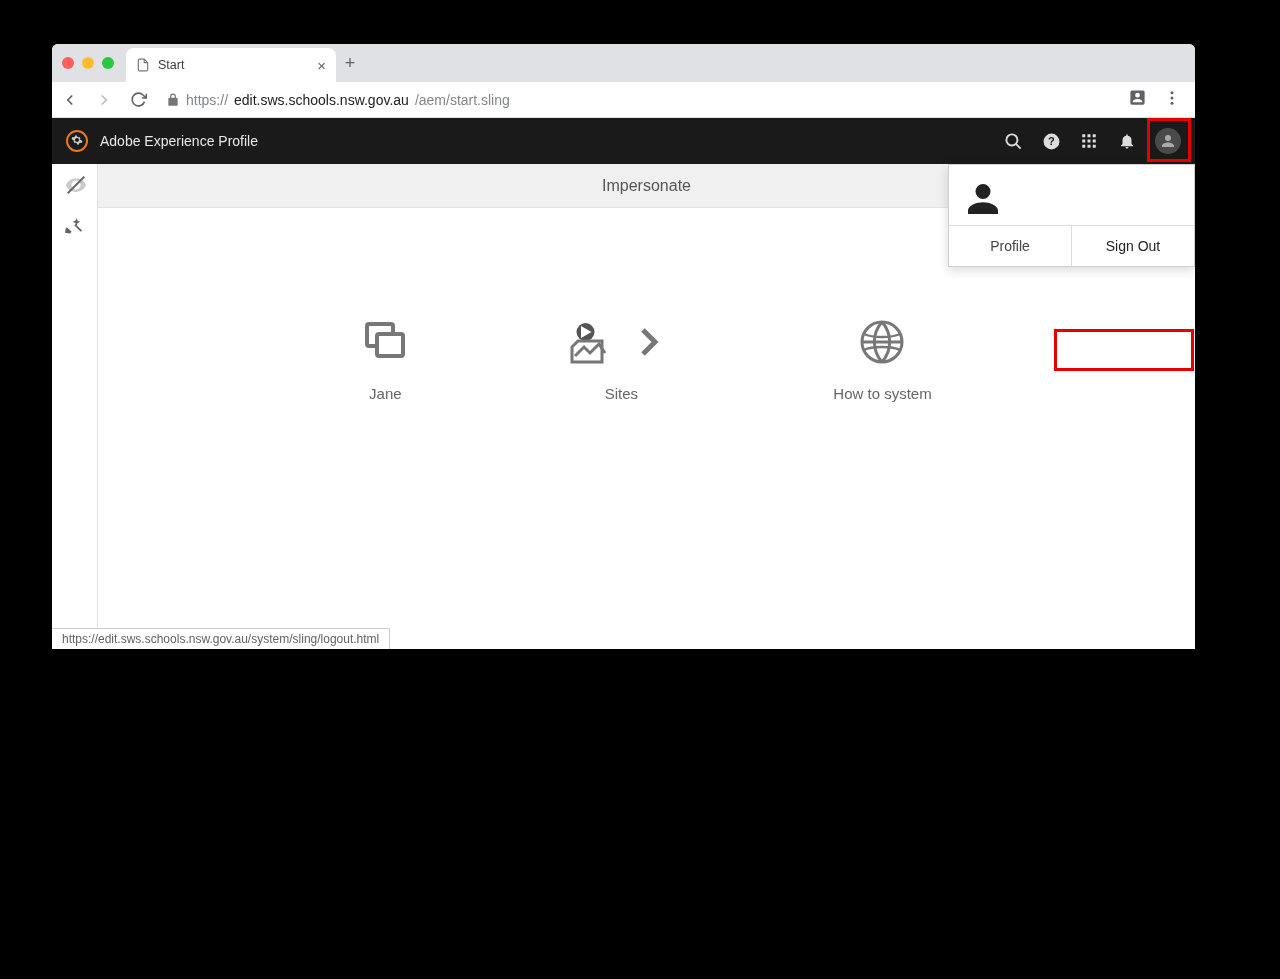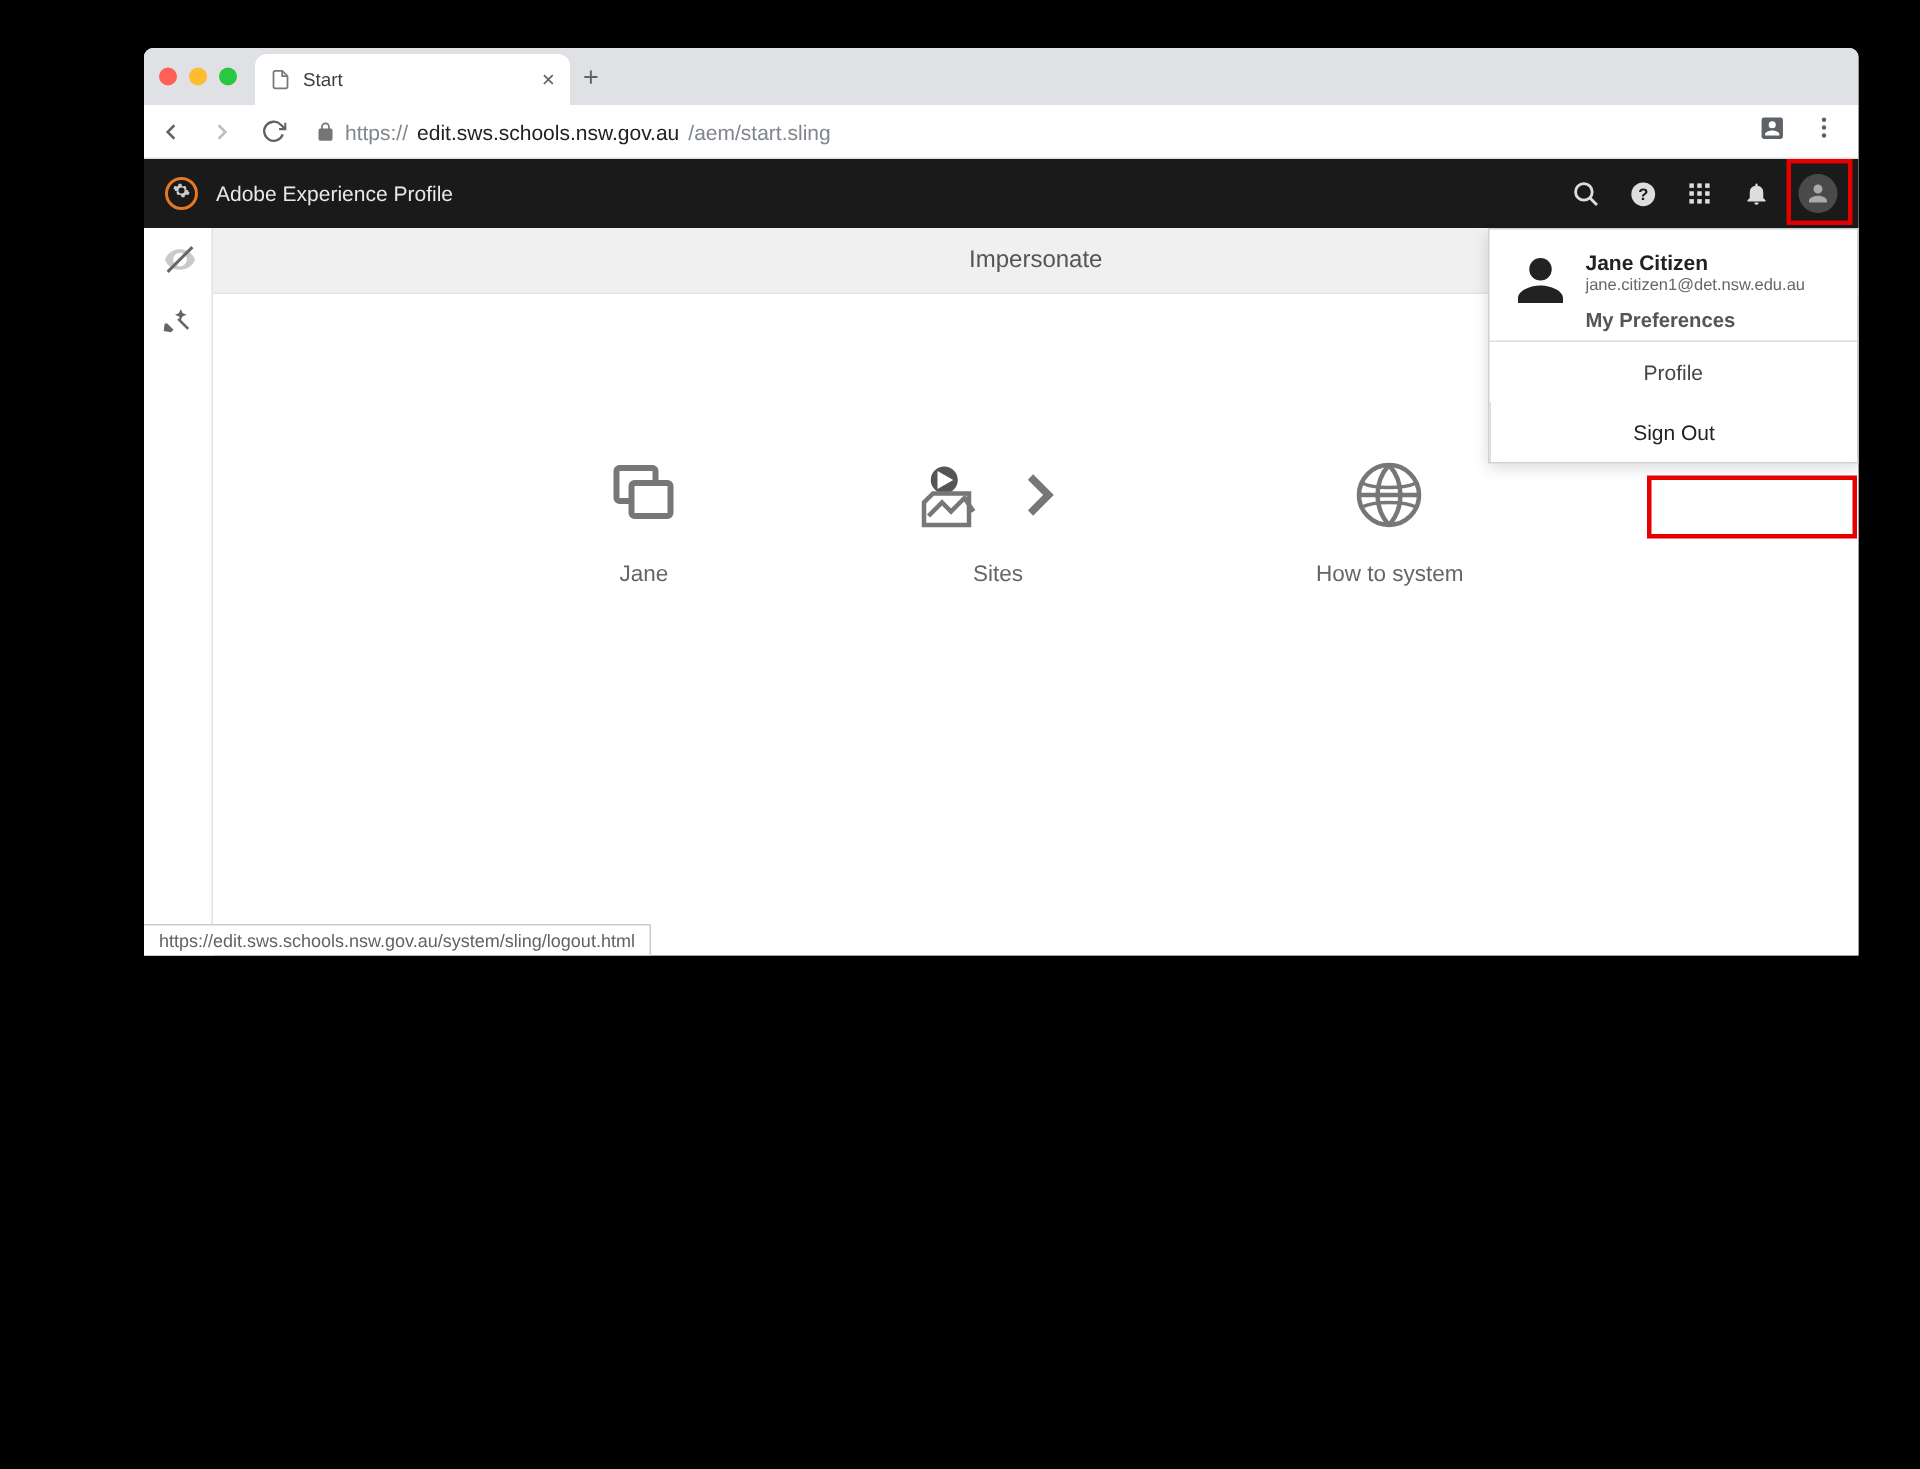--- a/index.html
+++ b/index.html
@@ -6,28 +6,27 @@
   body {
     background: #000;
     font-family: -apple-system, BlinkMacSystemFont, "Segoe UI", Arial, sans-serif;
     width: 1280px;
     height: 979px;
     overflow: hidden;
   }
   .browser-window {
     position: absolute;
     left: 52px;
-    top: 32px;
+    top: 44px;
     width: 1143px;
     height: 605px;
     background: #fff;
     border-radius: 6px 6px 0 0;
     box-shadow: 0 8px 40px rgba(0,0,0,0.5);
     overflow: hidden;
-    margin-left: 44px;
   }
   
   .tab-bar {
     height: 38px;
     background: #dfe1e5;
     display: flex;
     align-items: center;
     padding-left: 10px;
   }
   .traffic-lights { display: flex; gap: 8px; margin-right: 12px; align-items:center; }
@@ -146,21 +145,21 @@
   .user-popover .profile-row { display:flex; padding:14px 14px 6px 14px; gap:10px; align-items:flex-start; }
   .profile-avatar { width:40px; height:40px; color:#222; }
   .profile-info .name { font-weight:700; font-size:14px; color:#222; }
   .profile-info .email { font-size:11px; color:#666; margin-top:1px; }
   .profile-info .prefs { font-size:13.5px; color:#555; font-weight:600; margin-top:10px; }
   .impersonate { padding: 12px 14px 14px 14px; }
   .impersonate-label { font-size:11px; color:#888; margin-bottom:6px; }
   .impersonate-row { display:flex; gap:8px; }
   .impersonate-input { flex:1; height:34px; border:1px solid #c8c8c8; border-radius:3px; padding:0 8px; font-size:13px; }
   .ok-btn { width:40px; height:34px; border:1px solid #c8c8c8; background:#fff; border-radius:3px; font-size:13px; color:#333; }
-  .popover-footer { display:flex; border-top:1px solid #ddd;flex-direction:column; }
+  .popover-footer { display:flex; border-top:1px solid #ddd; }
   .footer-btn { flex:1; text-align:center; padding:12px 0; font-size:14px; color:#444; }
   .footer-btn + .footer-btn { border-left:1px solid #ddd; font-weight:400; color:#222; }
   .highlight-signout {
     position:absolute;
     right: 0;
     top: 164px;
     width: 140px;
     height: 42px;
   }
   
@@ -347,25 +346,20 @@
       </div>
     </div>
 
     <div class="user-popover">
       <div class="profile-row">
         <span class="profile-avatar">
           <svg viewBox="0 0 24 24" width="40" height="40" fill="currentColor">
               <path d="M12 12a4.5 4.5 0 1 0 0-9 4.5 4.5 0 0 0 0 9zm0 2c-4 0-9 2-9 5v2h18v-2c0-3-5-5-9-5z"></path>
             </svg>
         </span>
-        <div class="profile-info">
-          <div class="name">Jane Citizen</div>
-          <div class="email">jane.citizen1@det.nsw.edu.au</div>
-          <div class="prefs">My Preferences</div>
-        </div>
       </div>
       <div class="popover-footer">
         <div class="footer-btn">Profile</div>
         <div class="footer-btn">Sign Out</div>
       </div>
       <div class="highlight-box highlight-signout"></div>
     </div>
 
   </div>
 

